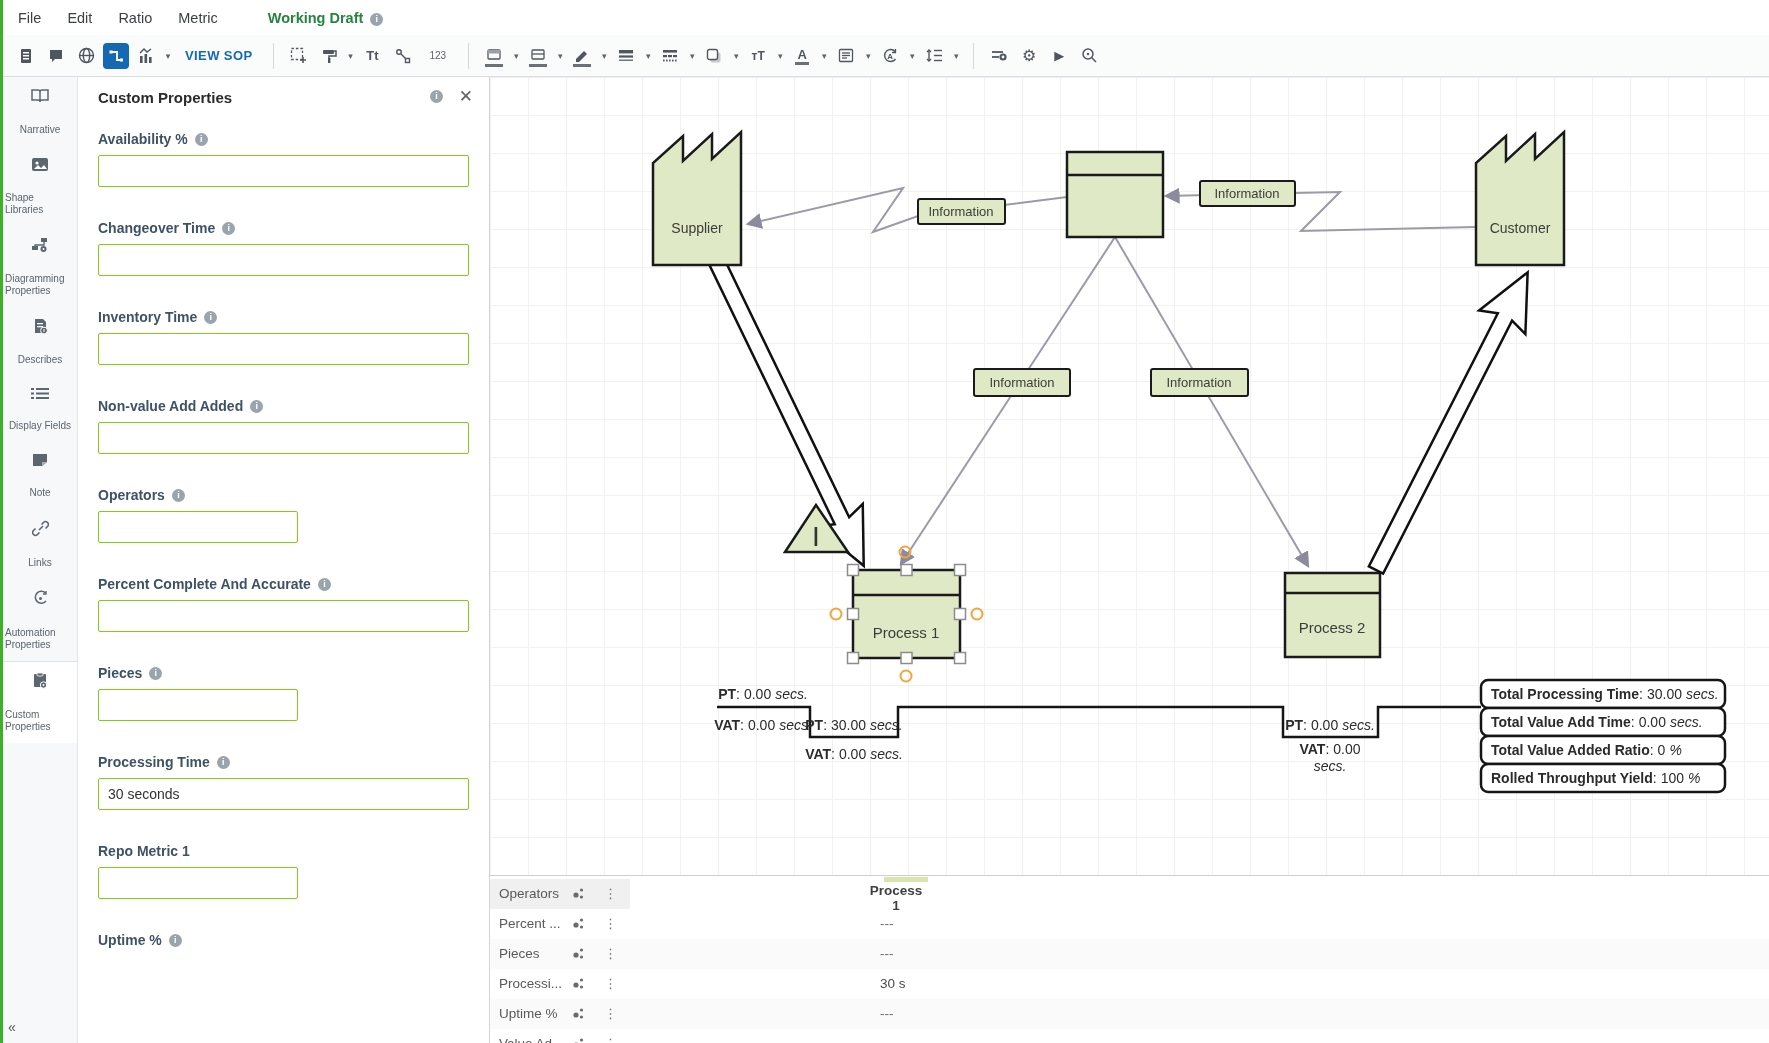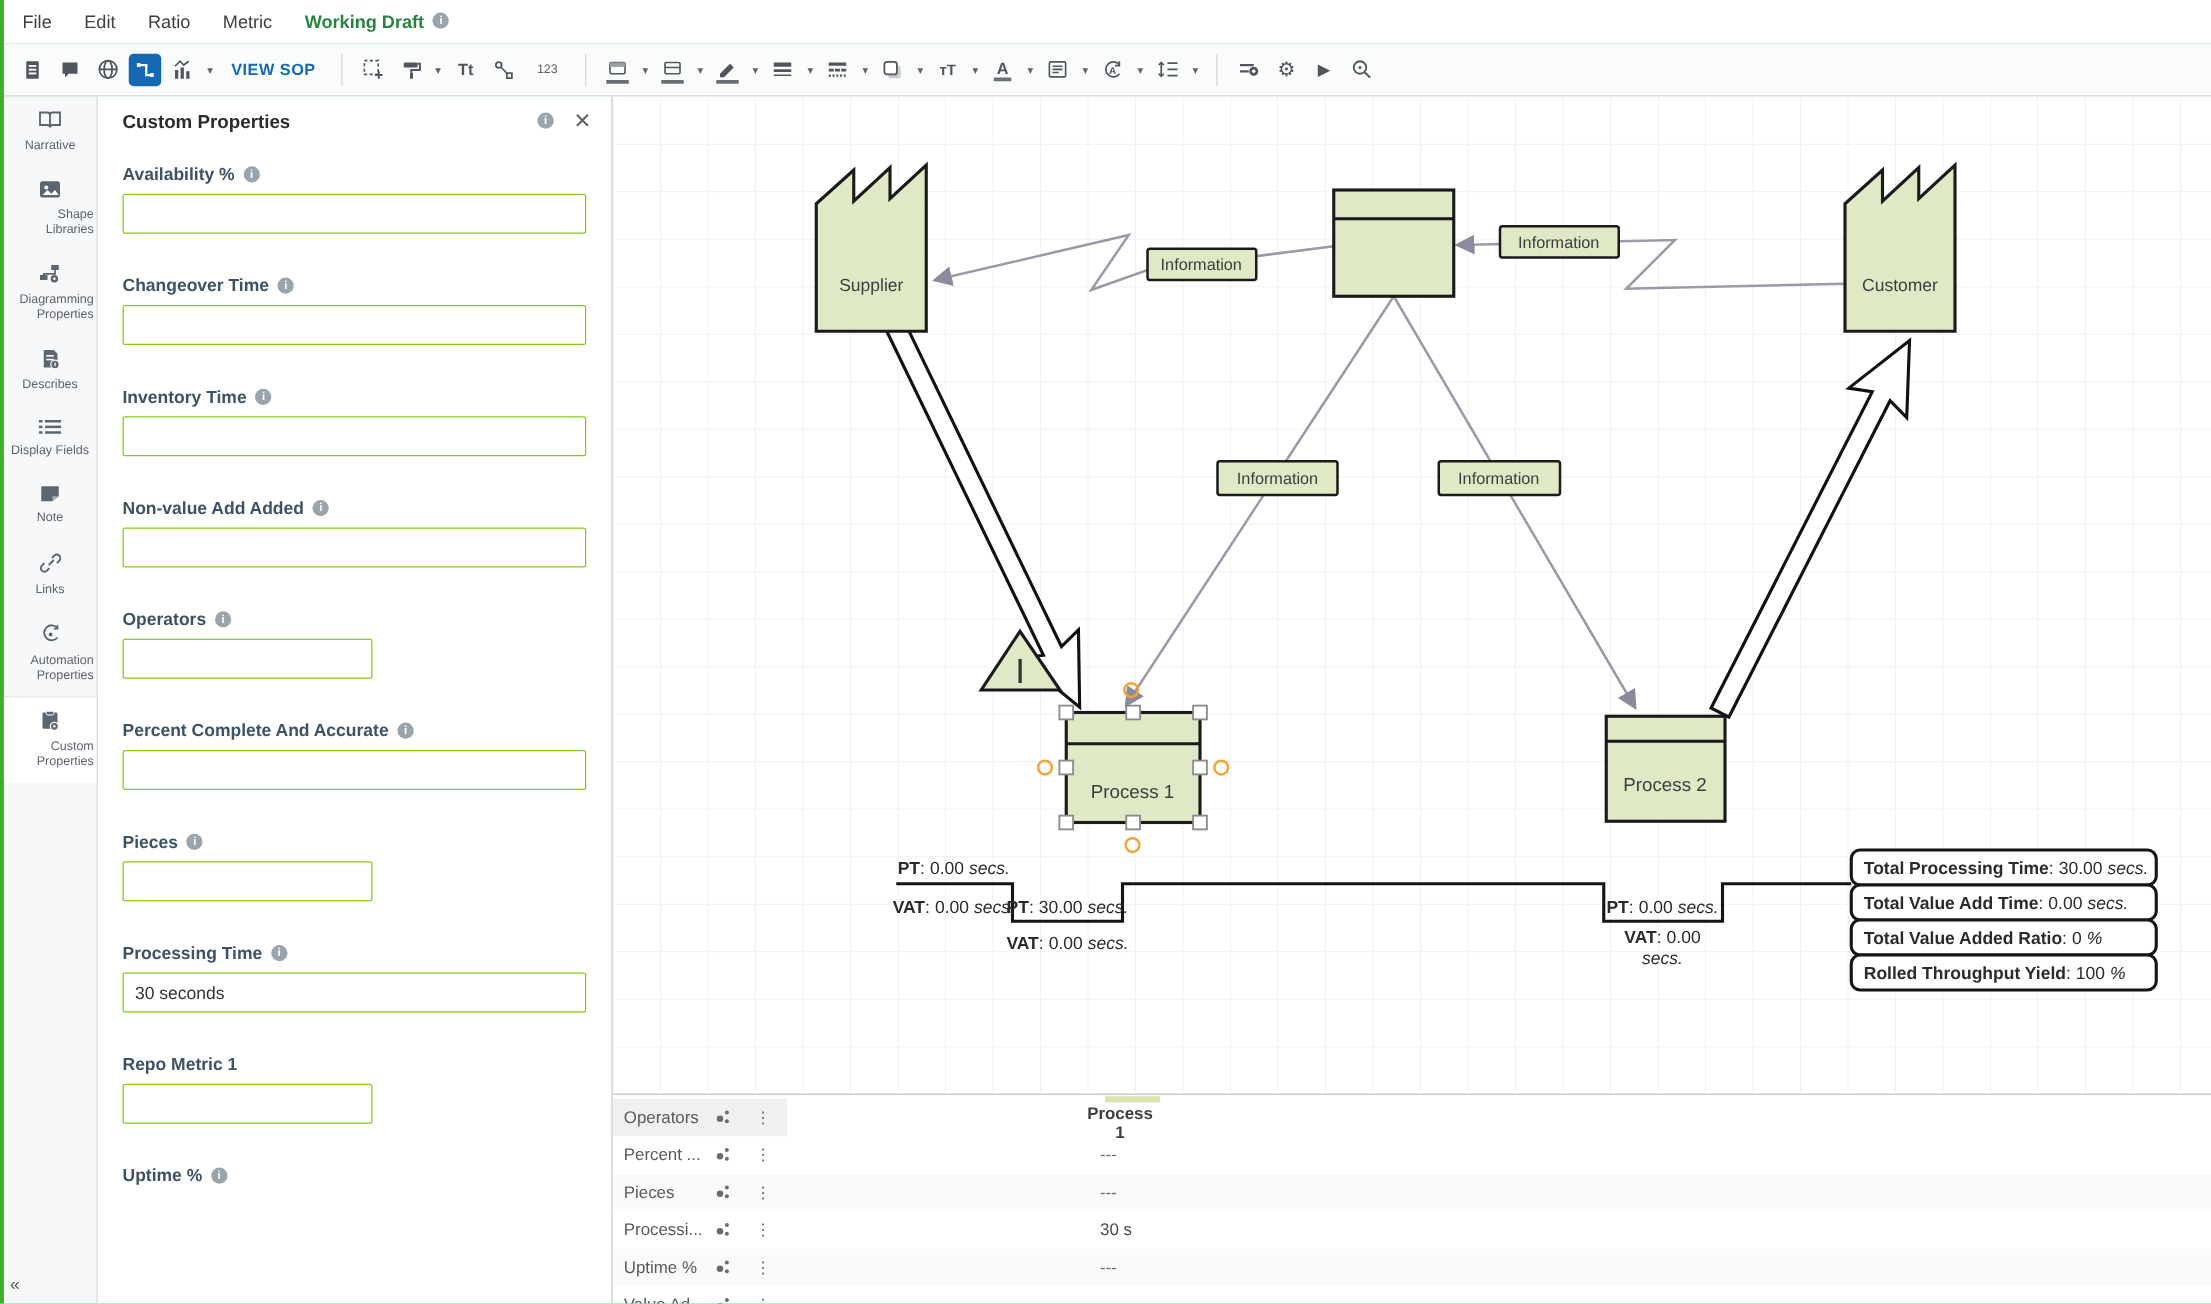--- a/index.html
+++ b/index.html
@@ -1,23 +1,23 @@
 <!DOCTYPE html>
 <html><head>
 <meta charset="utf-8">
 <style>
   * { margin:0; padding:0; box-sizing:border-box; }
   html,body { width:1769px; height:1043px; overflow:hidden; font-family:"Liberation Sans",sans-serif; background:#fff; }
-  .app { position:relative; width:1769px; height:1043px; background:#22c55e; overflow:hidden; }
+  .app { position:relative; width:1769px; height:1043px; background:#f9a8d4; overflow:hidden; }
   .edge-green { position:absolute; left:0; top:0; width:3px; height:100%; background:#3fae2a; z-index:50; }
 
   
   .menubar { position:absolute; left:3px; top:0; right:0; height:35px; background:#fff; display:flex; align-items:center; padding-left:15px; gap:26px; font-size:14.5px; color:#3c4043; }
   .menu-item { cursor:default; }
-  .draft { color:#258540; font-weight:bold; display:flex; align-items:flex-start; gap:7px; }
+  .draft { color:#258540; font-weight:bold; display:flex; align-items:flex-end; gap:7px;margin-left:24px; }
   .info-dot { display:inline-block; width:13px; height:13px; border-radius:50%; background:#9aa4ad; color:#fff; font-size:9px; font-weight:bold; text-align:center; line-height:13px; font-style:normal; }
   .info-dot::after { content:"i"; }
 
   
   .toolbar { position:absolute; left:3px; top:35px; right:0; height:42px; background:#fafbfb; border-bottom:1px solid #dadee2; display:flex; align-items:center; padding-left:10px; gap:4px; }
   .tbtn { width:26px; height:26px; display:flex; align-items:center; justify-content:center; border-radius:4px; color:#4f565e; }
   .tbtn svg { display:block; }
   .tbtn.active { background:#1569b3; color:#fff; }
   .caret { font-size:9px; color:#5f6368; width:10px; text-align:center; }
   .tdivider { width:1px; height:26px; background:#d4d8db; margin:0 8px; }
@@ -26,21 +26,21 @@
   .glyph-tt::after { content:"Tt"; font-size:13px; font-weight:bold; }
   .glyph-ttt::after { content:"тT"; font-size:12px; font-weight:bold; }
   .glyph-a::after { content:"A"; font-size:13px; font-weight:bold; border-bottom:3px solid #6b7076; padding:0 2px 0px 2px; }
   .glyph-gear::after { content:"⚙"; font-size:16px; }
   .glyph-play::after { content:"▶"; font-size:13px; }
   .underbar { position:relative; }
   .underbar::after { content:""; position:absolute; left:4px; right:4px; bottom:2px; height:3px; background:#6b7076; }
 
   
   .sidebar { position:absolute; left:3px; top:77px; width:75px; bottom:0; background:#f7f8f9; border-right:1px solid #e3e6e8; z-index:5; }
-  .side-item { width:100%; padding:11px 2px 10px; display:flex; flex-direction:column; align-items:center; gap:7px; color:#5a646e; font-size:10px; line-height:12px; text-align:right; }
+  .side-item { width:100%; padding:11px 2px 10px; display:flex; flex-direction:column; align-items:center; gap:20px; color:#5a646e; font-size:10px; line-height:12px; text-align:left; }
   .side-item svg { display:block; }
   .side-item.active { background:#fff; border-top:1px solid #e0e3e5; }
   .collapse-chevron { position:absolute; left:8px; bottom:8px; font-size:14px; color:#555; z-index:6; }
 
   
   .prop-panel { position:absolute; left:78px; top:77px; width:412px; bottom:0; background:#fff; border-right:1px solid #d4d4d4; overflow:hidden; z-index:4; }
   .panel-header { position:relative; padding:12px 20px 0; margin-bottom:24px; }
   .panel-title { font-size:15px; font-weight:bold; color:#2b2b2b; }
   .panel-info { position:absolute; right:46px; top:13px; }
   .panel-close { position:absolute; right:16px; top:9px; font-size:17px; color:#5f6368; }

